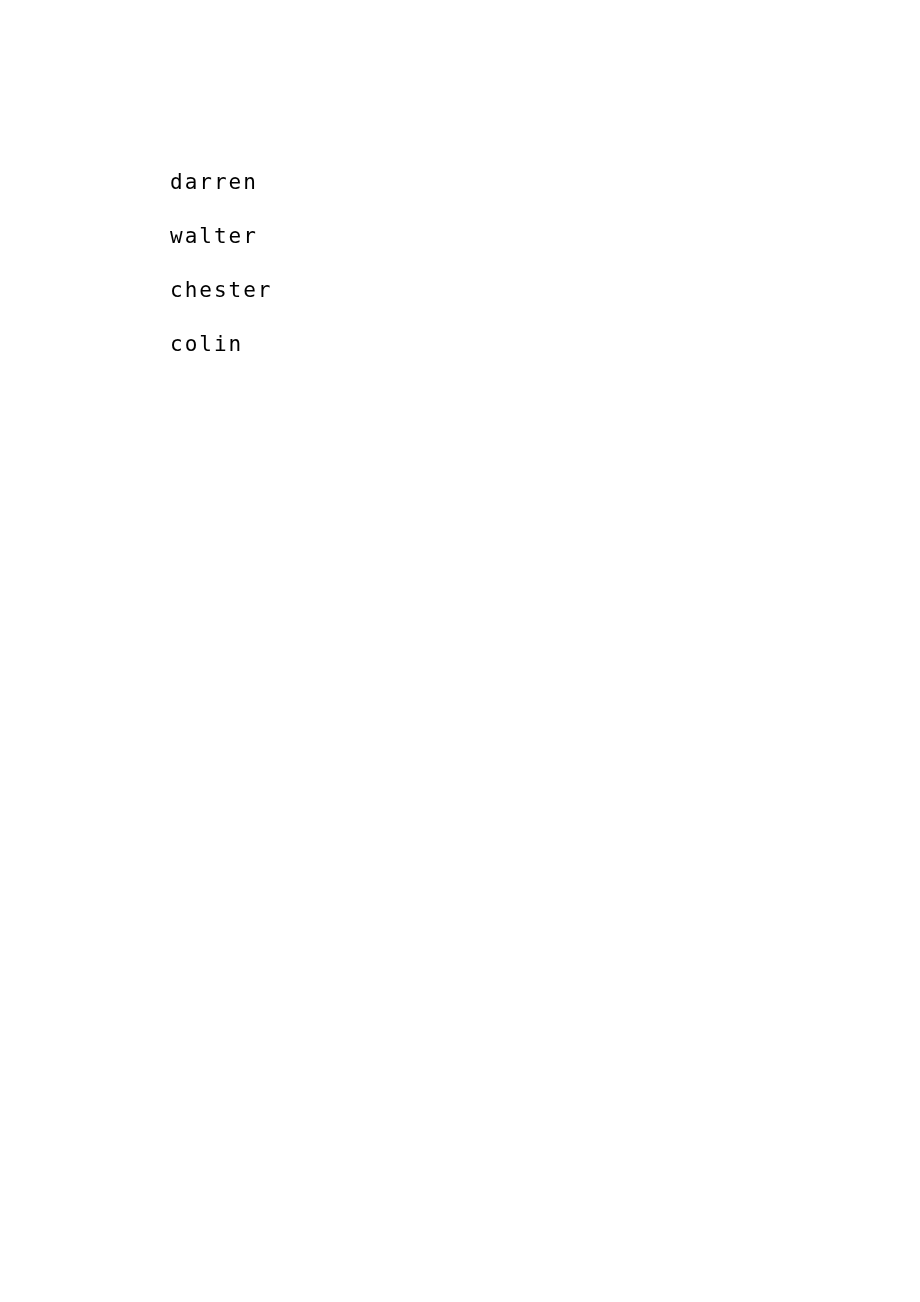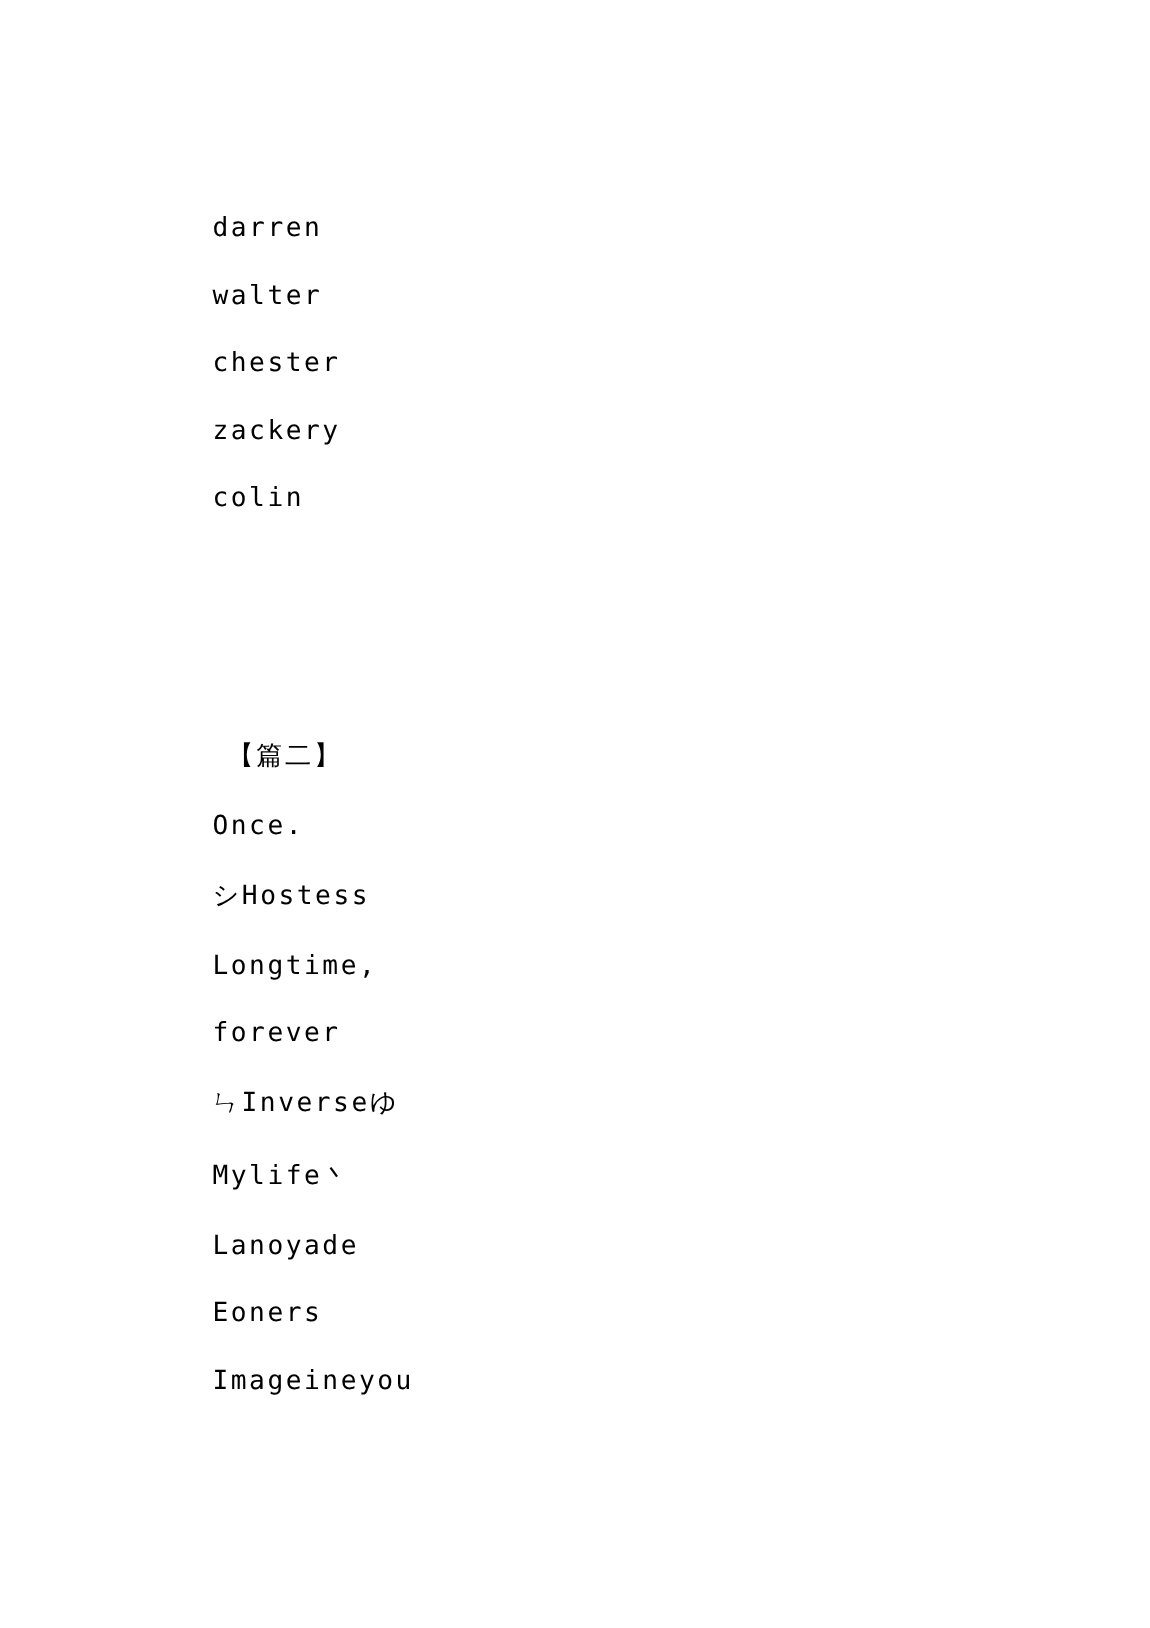--- a/index.html
+++ b/index.html
@@ -35,31 +35,18 @@
     }
   </style>
 </head>
 <body>
 
 <div class="page-content">
   <div>
     <div class="line">darren</div>
     <div class="line">walter</div>
     <div class="line">chester</div>
-    <div class="line">zackery</div>
     <div class="line">colin</div>
   </div>
 
   <div class="section-gap"></div>
 
-  <div>
-    <div class="line heading-indent">【篇二】</div>
-    <div class="line">Once.</div>
-    <div class="line">シHostess</div>
-    <div class="line">Longtime,</div>
-    <div class="line">forever</div>
-    <div class="line">ㄣInverseゆ</div>
-    <div class="line">Mylife丶</div>
-    <div class="line">Lanoyade</div>
-    <div class="line">Eoners</div>
-    <div class="line">Imageineyou</div>
-  </div>
 </div>
 
 </body></html>

